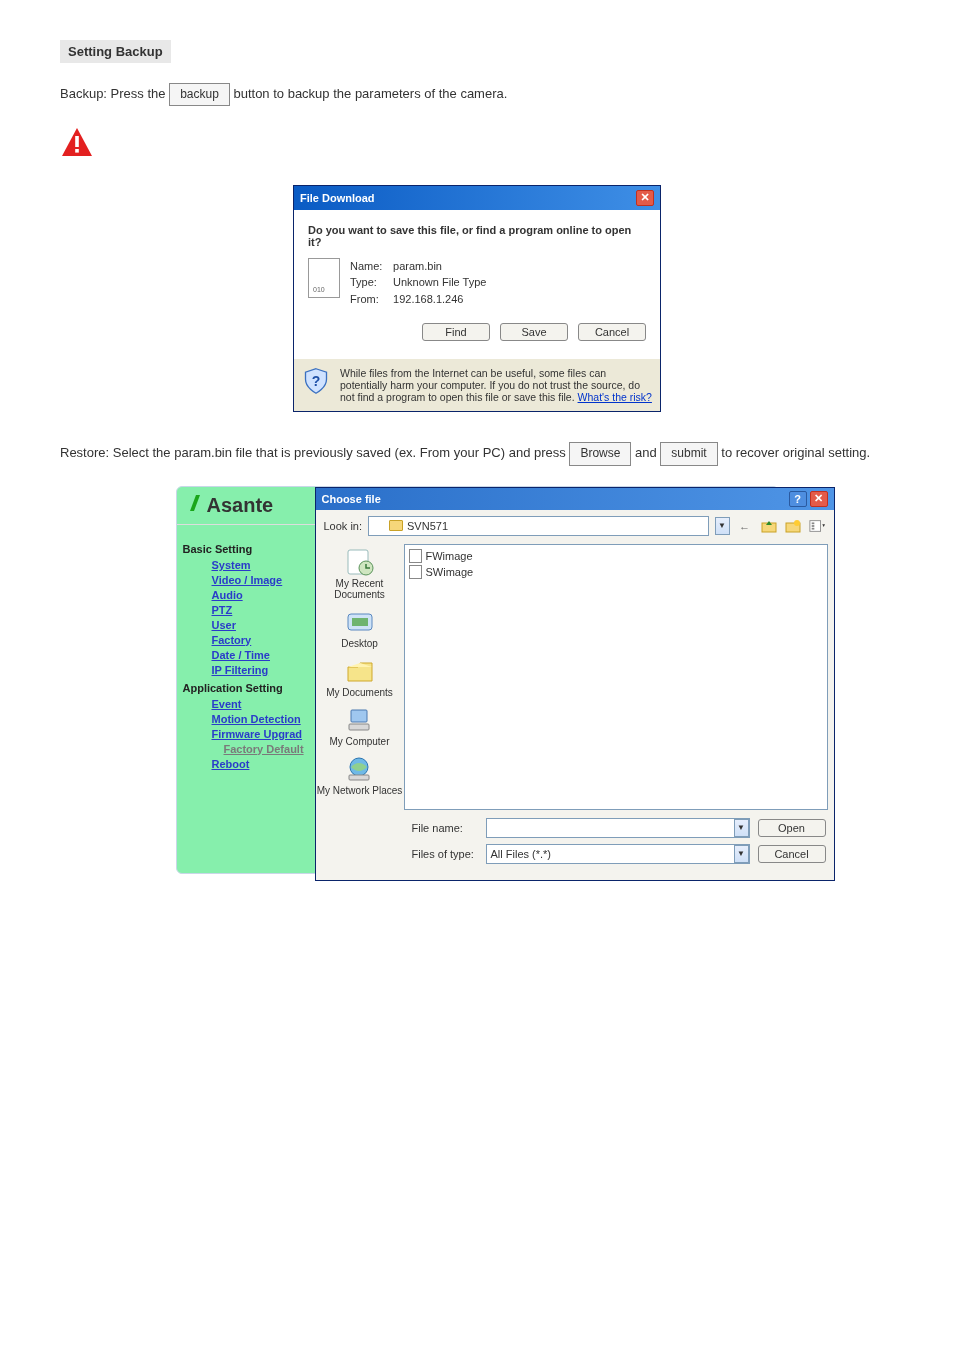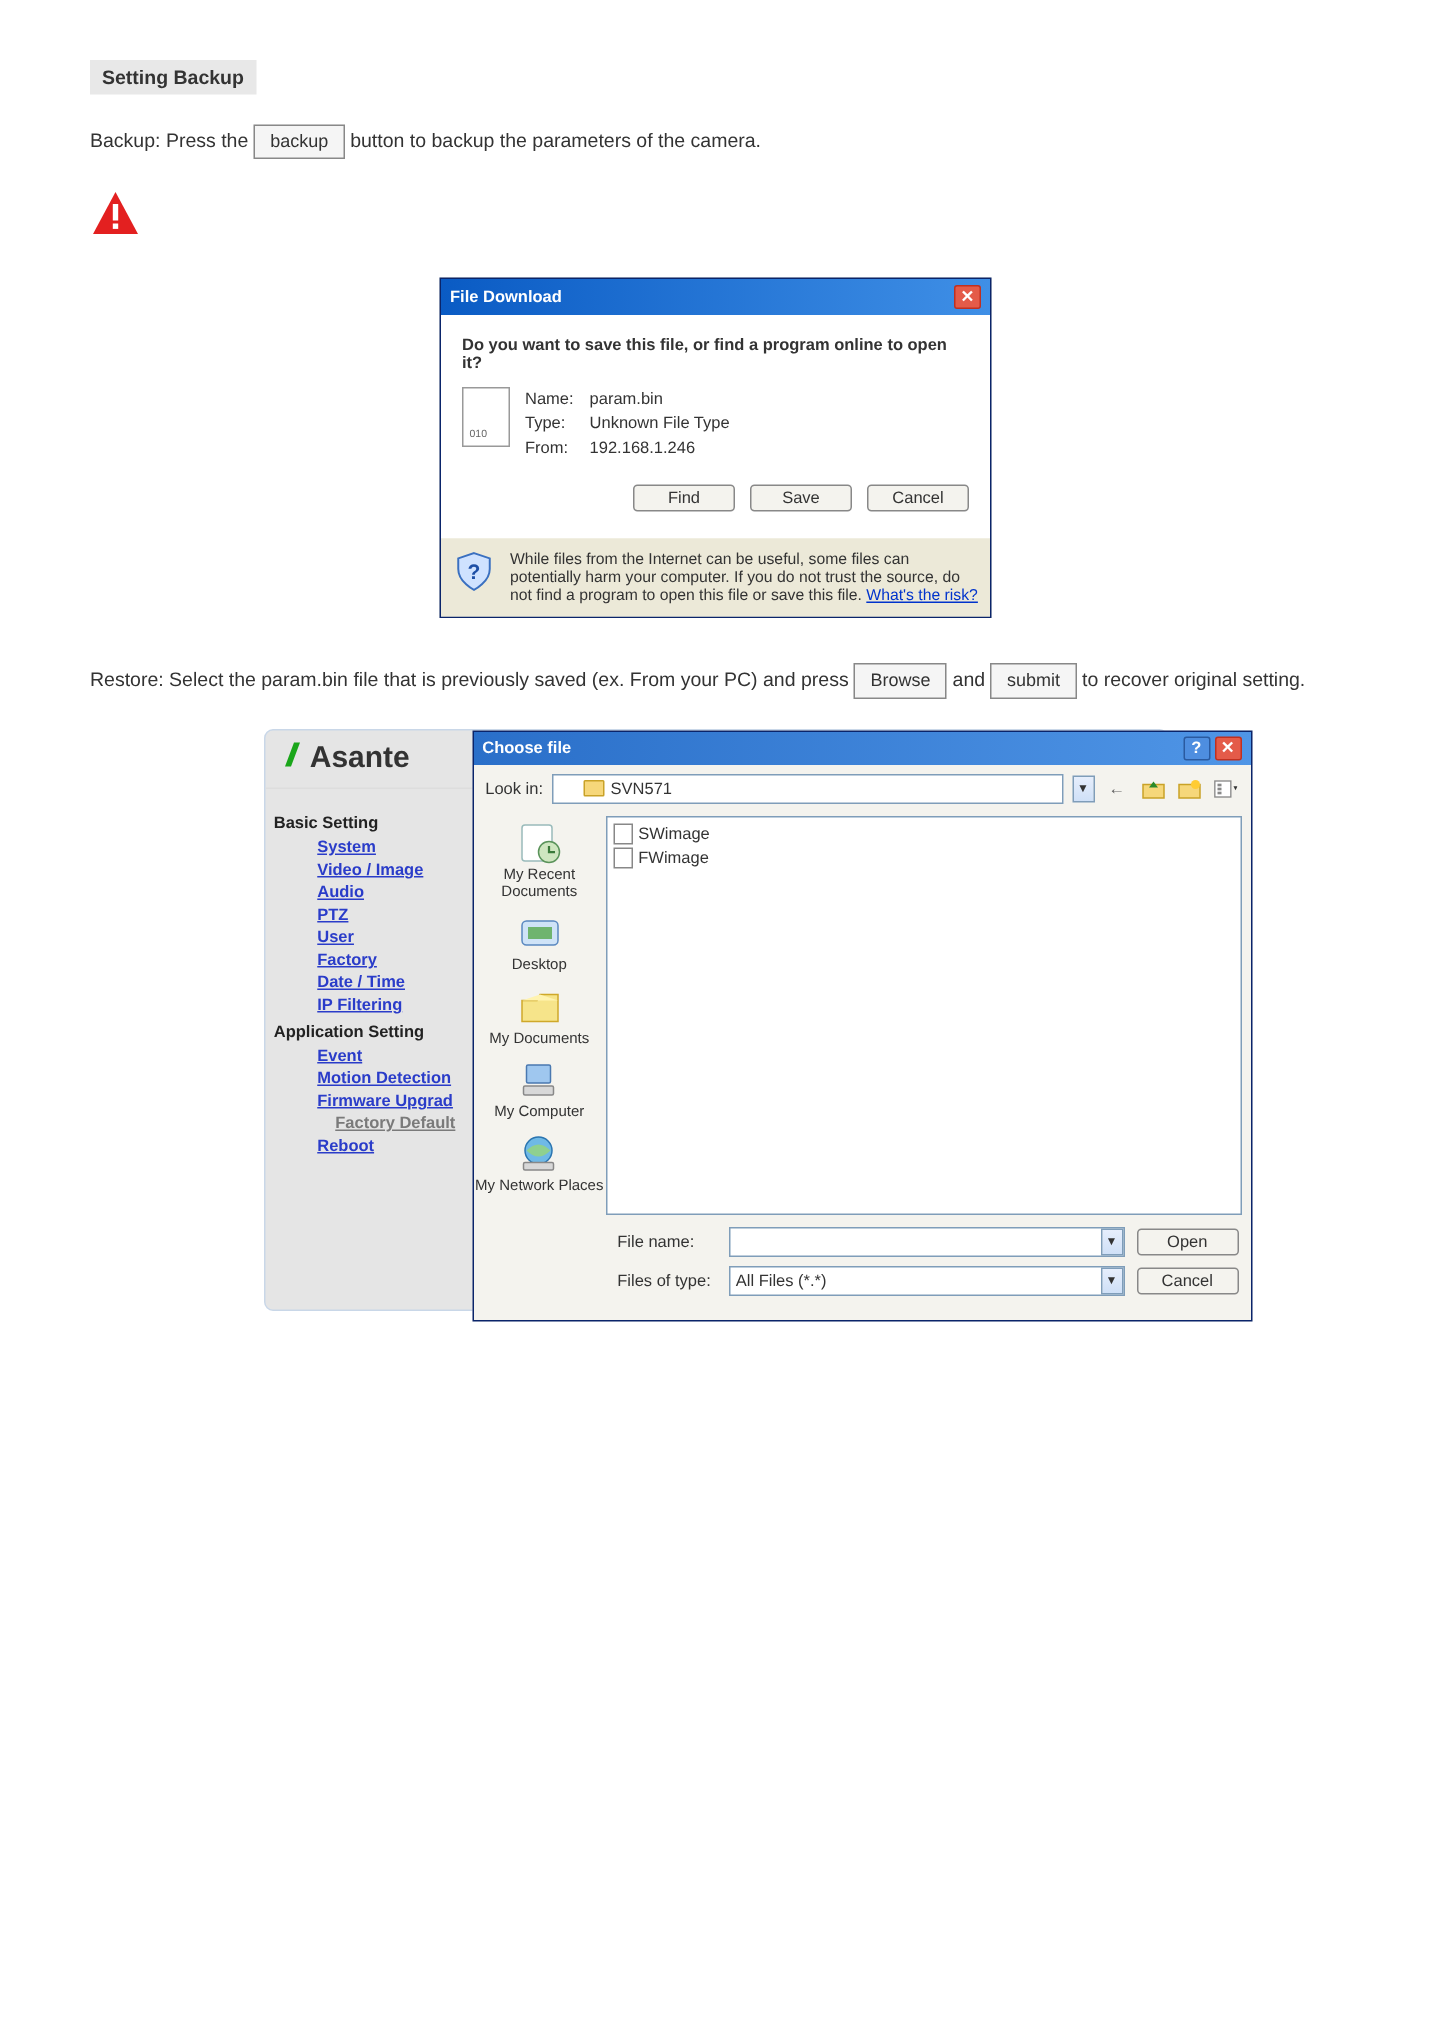--- a/index.html
+++ b/index.html
@@ -104,21 +104,21 @@
   }
   .risk-link { color: #0033cc; text-decoration: underline; }
 
   
   .composite {
     position: relative;
     width: 603px;
     margin: 20px auto 0 auto;
     border: 1px solid #c9d7e8;
     border-radius: 6px;
-    background: #e5e5e5;
+    background: #86efac;
     font-family: Tahoma, sans-serif;
     font-size: 11px;
     min-height: 388px;
   }
   .logo-row {
     padding: 6px 10px;
     border-bottom: 1px solid #ddd;
   }
   .logo {
     font-family: Arial, sans-serif;
@@ -456,25 +456,25 @@
               <circle cx="16" cy="12" r="9" fill="#6fb9e6" stroke="#2a74b0"></circle>
               <path d="M8 12 Q16 4 24 12 Q16 20 8 12" fill="#8fd08f"></path>
               <rect x="6" y="20" width="20" height="5" rx="1" fill="#d8d8d8" stroke="#888"></rect>
             </svg>
           <span>My Network Places</span>
         </div>
       </div>
       <div class="filearea">
         <div class="file-entry">
           <span class="doc-ic"></span>
-          <span>SWimage</span>
+          <span>FWimage</span>
         </div>
         <div class="file-entry">
           <span class="doc-ic"></span>
-          <span>FWimage</span>
+          <span>SWimage</span>
         </div>
       </div>
     </div>
     <div class="choose-bottom">
       <div class="bottom-row">
         <span class="lbl">File name:</span>
         <div class="combo">
           <span></span>
           <span style="margin-left:auto" class="drop-arrow">▼</span>
         </div>

